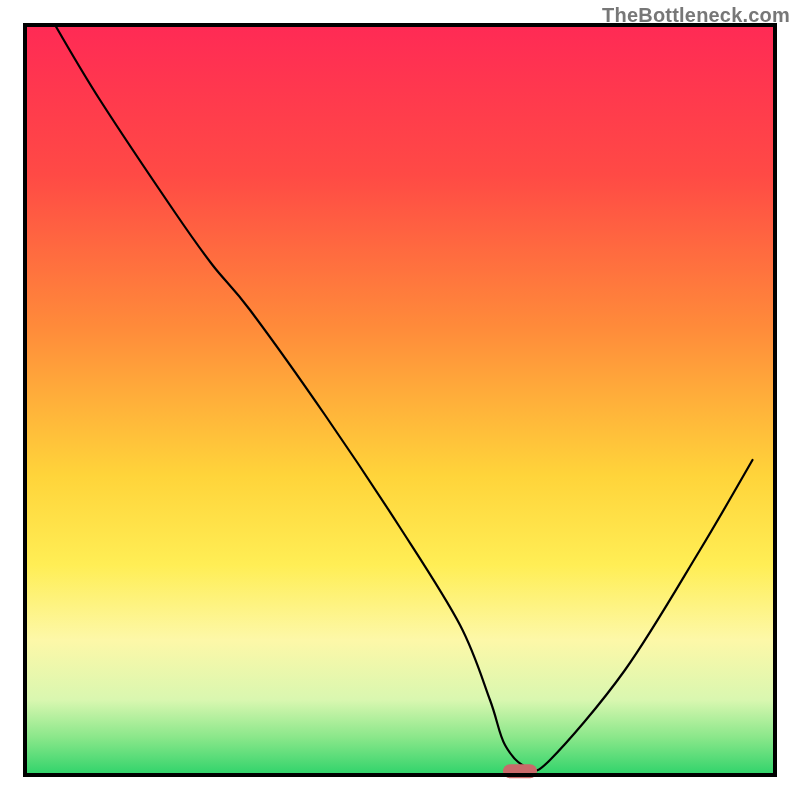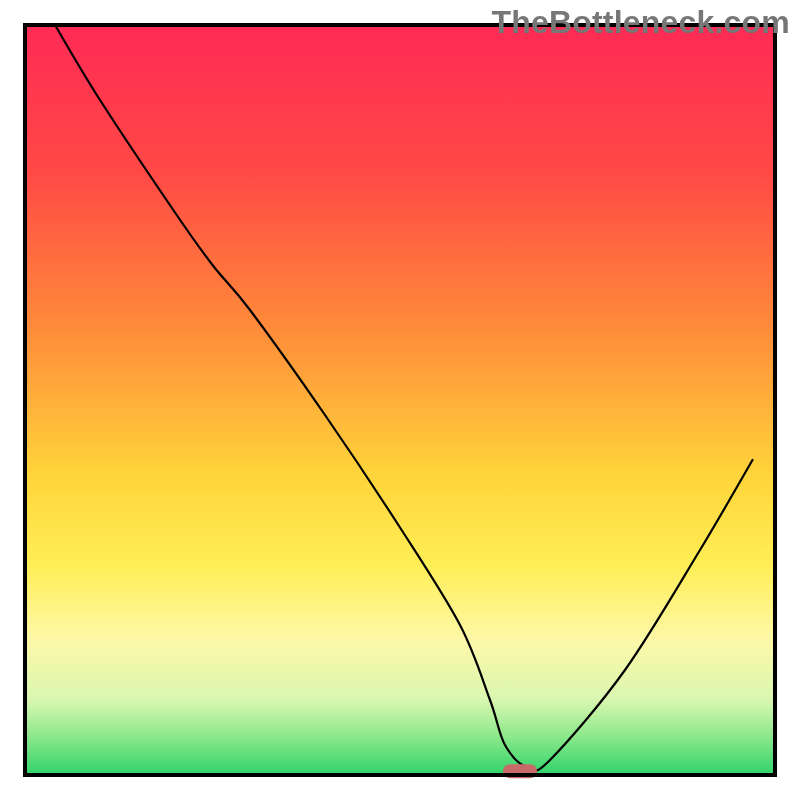--- a/index.html
+++ b/index.html
@@ -12,21 +12,21 @@
   }
   .wrap {
     position: relative;
     width: 800px;
     height: 800px;
   }
   .watermark {
     position: absolute;
     top: 4px;
     right: 10px;
-    font-size: 32px;
+    font-size: 20px;
     font-weight: 600;
     color: #777;
     letter-spacing: 0.2px;
     z-index: 3;
   }
   svg {
     position: absolute;
     top: 0;
     left: 0;
   }

